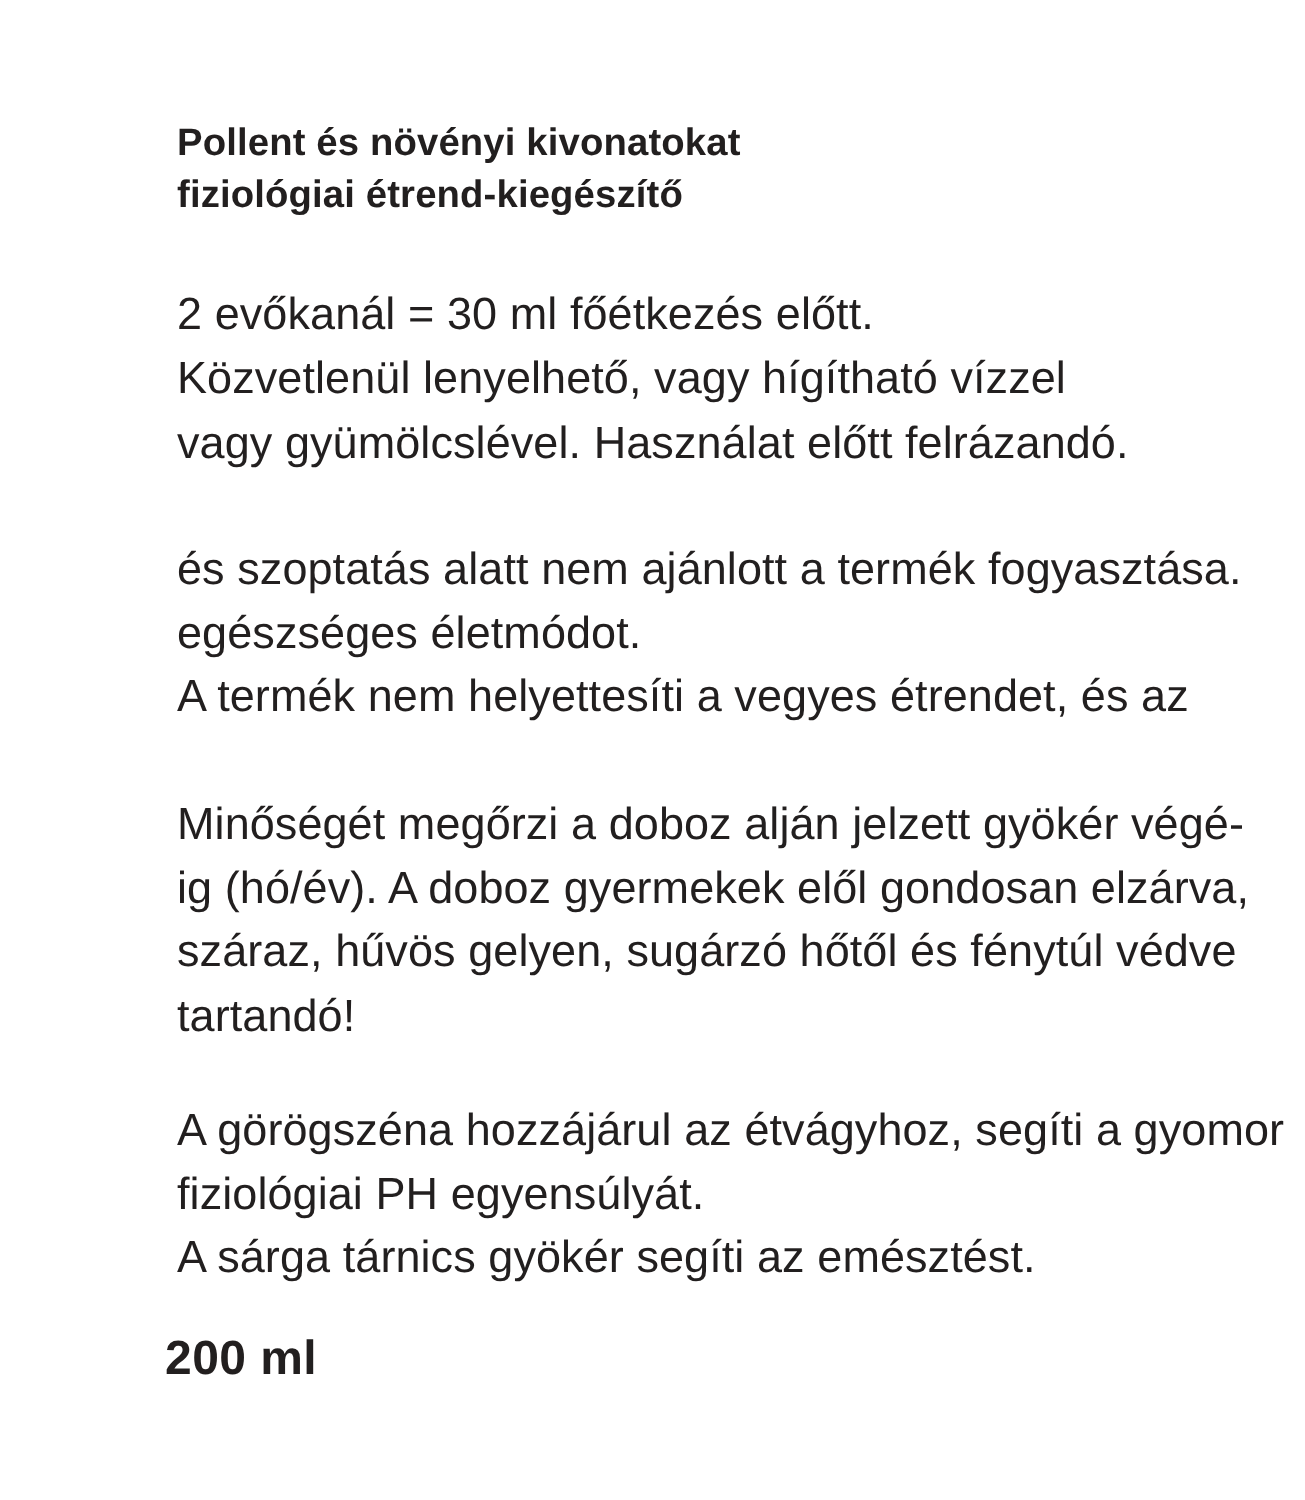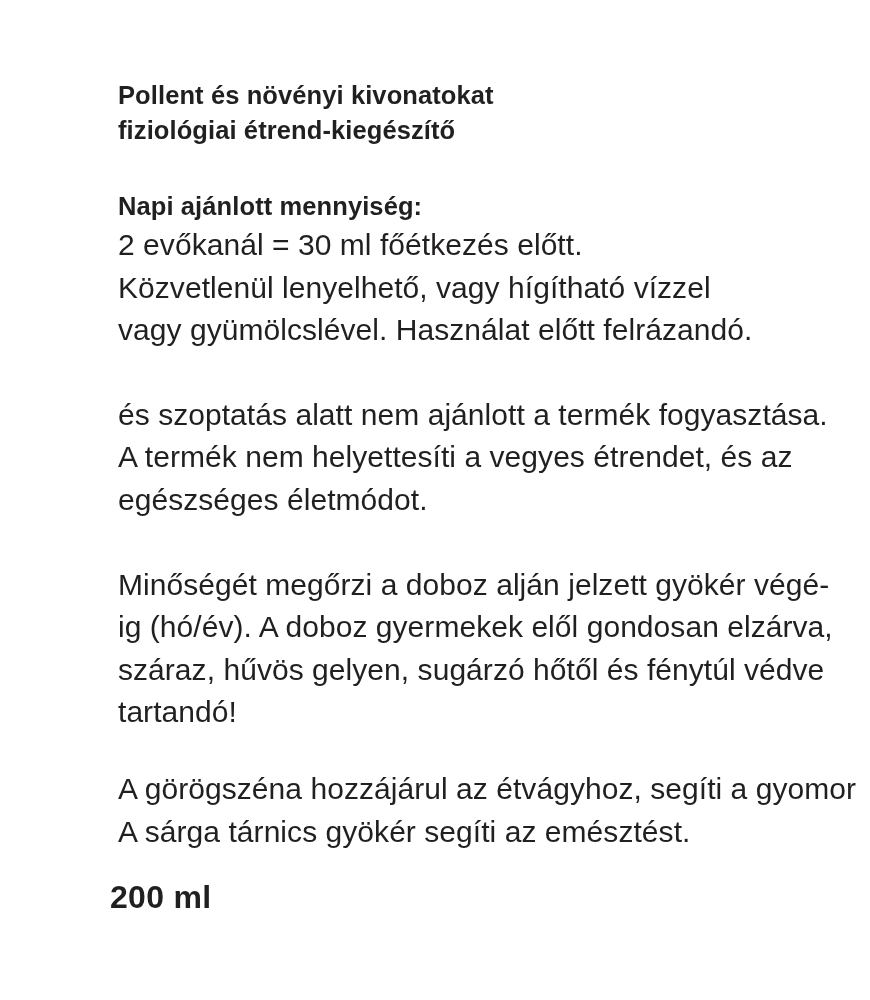--- a/index.html
+++ b/index.html
@@ -65,46 +65,46 @@
 
 <div class="page">
 
   <div class="block heading">
     <span class="line">Pollent és növényi kivonatokat</span>
     <span class="line">fiziológiai étrend-kiegészítő</span>
   </div>
 
   <div class="gap-lg"></div>
 
-  <div class="block sub-heading">Napi ajánlott mennyiség:</div>
   <div class="block body-text">
     <span class="line">2 evőkanál = 30 ml főétkezés előtt.</span>
     <span class="line">Közvetlenül lenyelhető, vagy hígítható vízzel</span>
     <span class="line">vagy gyümölcslével. Használat előtt felrázandó.</span>
   </div>
 
   <div class="gap-lg"></div>
 
   <div class="block body-text">
     <span class="line">és szoptatás alatt nem ajánlott a termék fogyasztása.</span>
+    <span class="line">egészséges életmódot.</span>
     <span class="line">A termék nem helyettesíti a vegyes étrendet, és az</span>
-    <span class="line">egészséges életmódot.</span>
   </div>
 
   <div class="gap-lg"></div>
 
   <div class="block body-text">
     <span class="line">Minőségét megőrzi a doboz alján jelzett gyökér végé-</span>
     <span class="line">ig (hó/év). A doboz gyermekek elől gondosan elzárva,</span>
     <span class="line">száraz, hűvös gelyen, sugárzó hőtől és fénytúl védve</span>
     <span class="line">tartandó!</span>
   </div>
 
   <div class="gap-md"></div>
 
   <div class="block body-text">
     <span class="line">A görögszéna hozzájárul az étvágyhoz, segíti a gyomor</span>
+    <span class="line">fiziológiai PH egyensúlyát.</span>
     <span class="line">A sárga tárnics gyökér segíti az emésztést.</span>
   </div>
 
   <div class="volume">200 ml</div>
 
 </div>
 
 </body></html>

